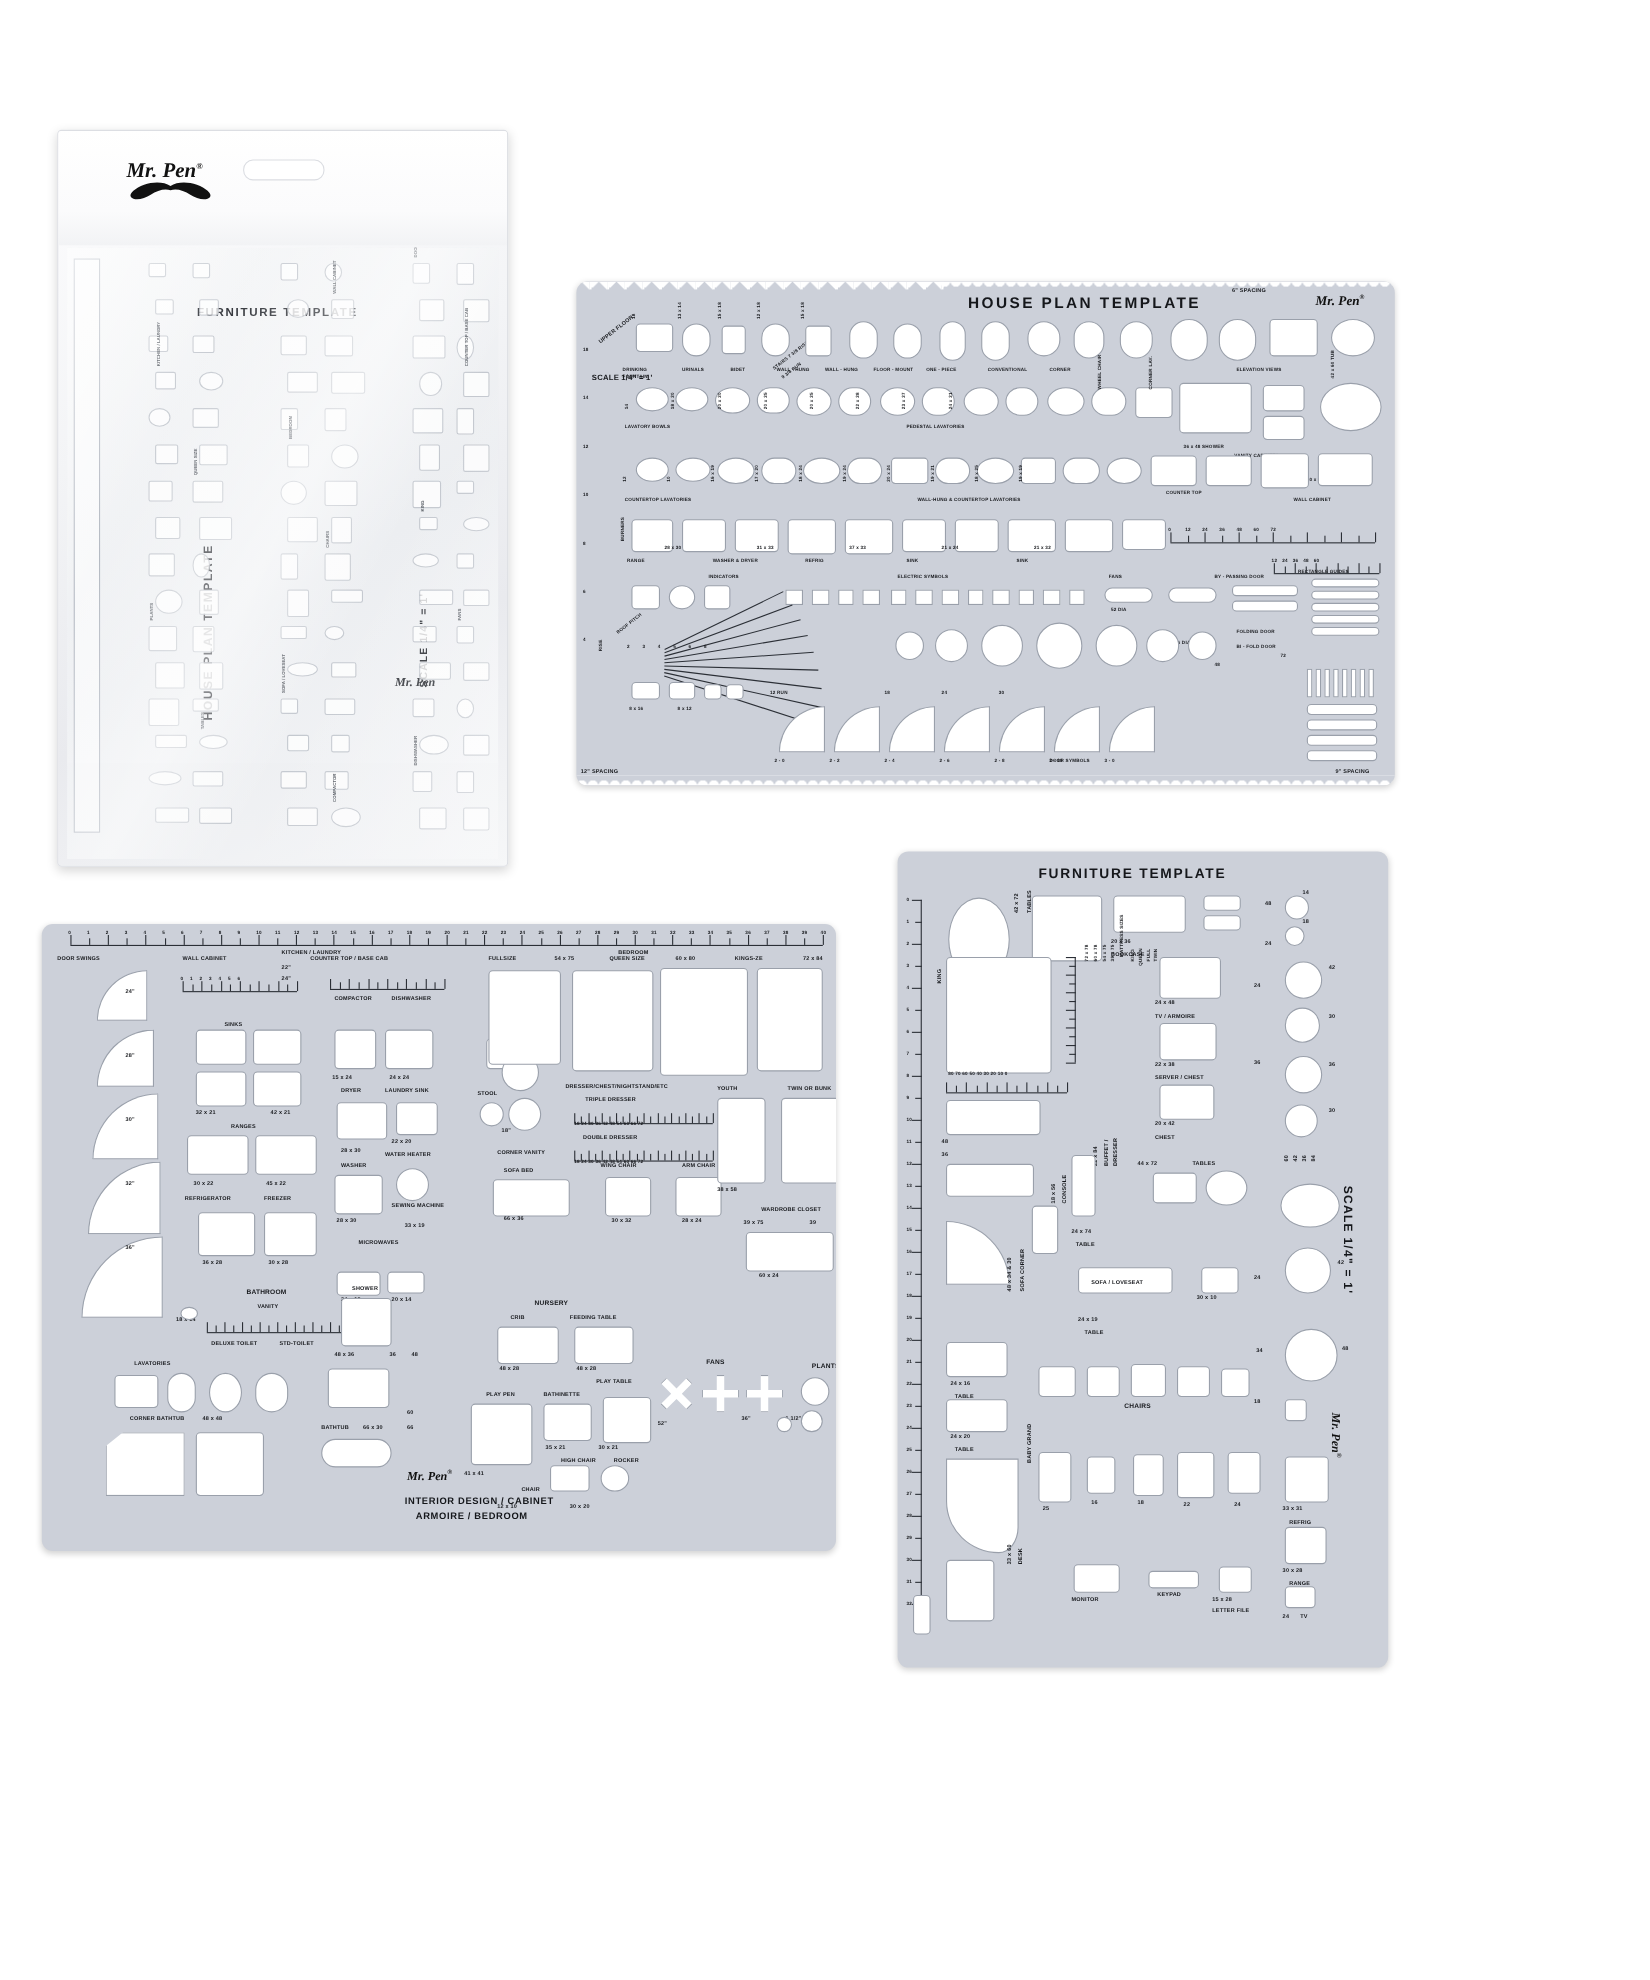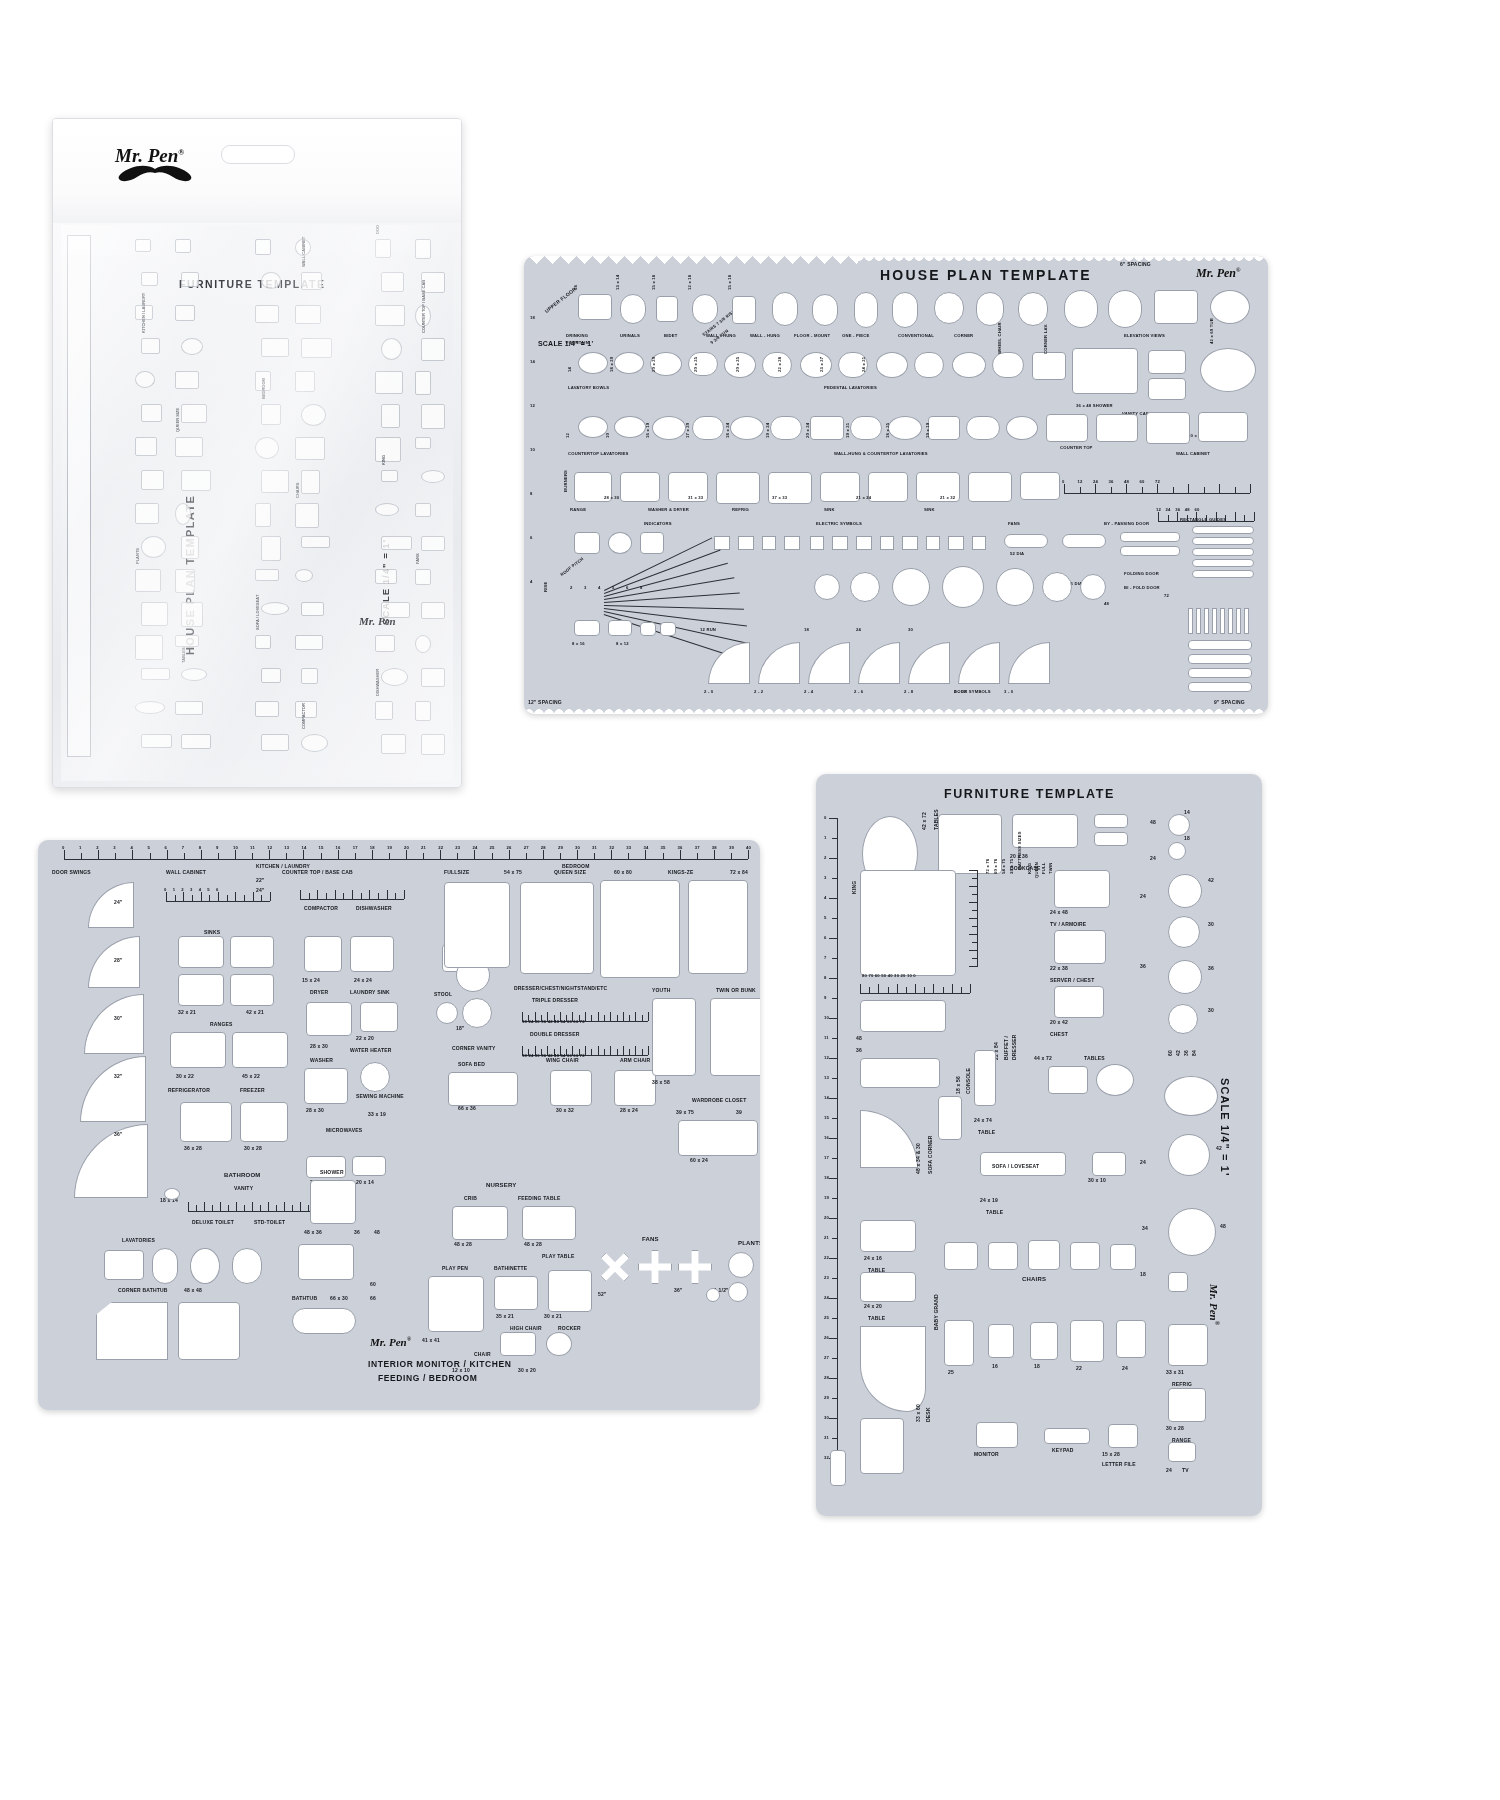--- a/index.html
+++ b/index.html
@@ -496,22 +496,22 @@
         <div class="hole" style="left: 680px; top: 352px; width: 5px; height: 26px;"></div>
         <div class="hole" style="left: 688px; top: 352px; width: 5px; height: 26px;"></div>
         <div class="hole" style="left: 696px; top: 352px; width: 5px; height: 26px;"></div>
         <div class="hole" style="left: 704px; top: 352px; width: 5px; height: 26px;"></div>
         <div class="hole" style="left: 712px; top: 352px; width: 5px; height: 26px;"></div>
         <div class="hole" style="left: 720px; top: 352px; width: 5px; height: 26px;"></div>
       </div>
   </div>
 
   <div class="sheet" id="interior" style="left:38px;top:840px;width:722px;height:570px;">
-    <div class="lbl s8" style="left:330px;top:520px;letter-spacing:.6px;">INTERIOR MONITOR / KITCHEN</div>
-    <div class="lbl s8" style="left:340px;top:534px;letter-spacing:.6px;">FEEDING / BEDROOM</div>
+    <div class="lbl s8" style="left:330px;top:520px;letter-spacing:.6px;">INTERIOR DESIGN / CABINET</div>
+    <div class="lbl s8" style="left:340px;top:534px;letter-spacing:.6px;">ARMOIRE / BEDROOM</div>
     <div class="mrpen" style="position:absolute;left:332px;top:496px;font-size:11px;">
       <span>Mr. Pen</span><sup style="font-size:6px;font-style:normal;">®</sup>
     </div>
     <div id="interiorRuler" class="rulerstrip" style="position:absolute;left:22px;top:4px;width:692px;height:18px;"></div>
     <div id="interiorBody">
         <div style="position: absolute; left: 26px; top: 6px; width: 684px; height: 16px;">
           <div style="position: absolute; left: 0px; top: 13px; width: 684px; height: 1px; background: rgb(43, 47, 54);"></div>
           <div style="position: absolute; left: 0px; top: 4px; width: 1px; height: 9px; background: rgb(43, 47, 54);"></div>
           <div class="lbl s4" style="left: -2px; top: 0px;">0</div>
           <div style="position: absolute; left: 17.1px; top: 7px; width: 1px; height: 6px; background: rgb(43, 47, 54);"></div>

